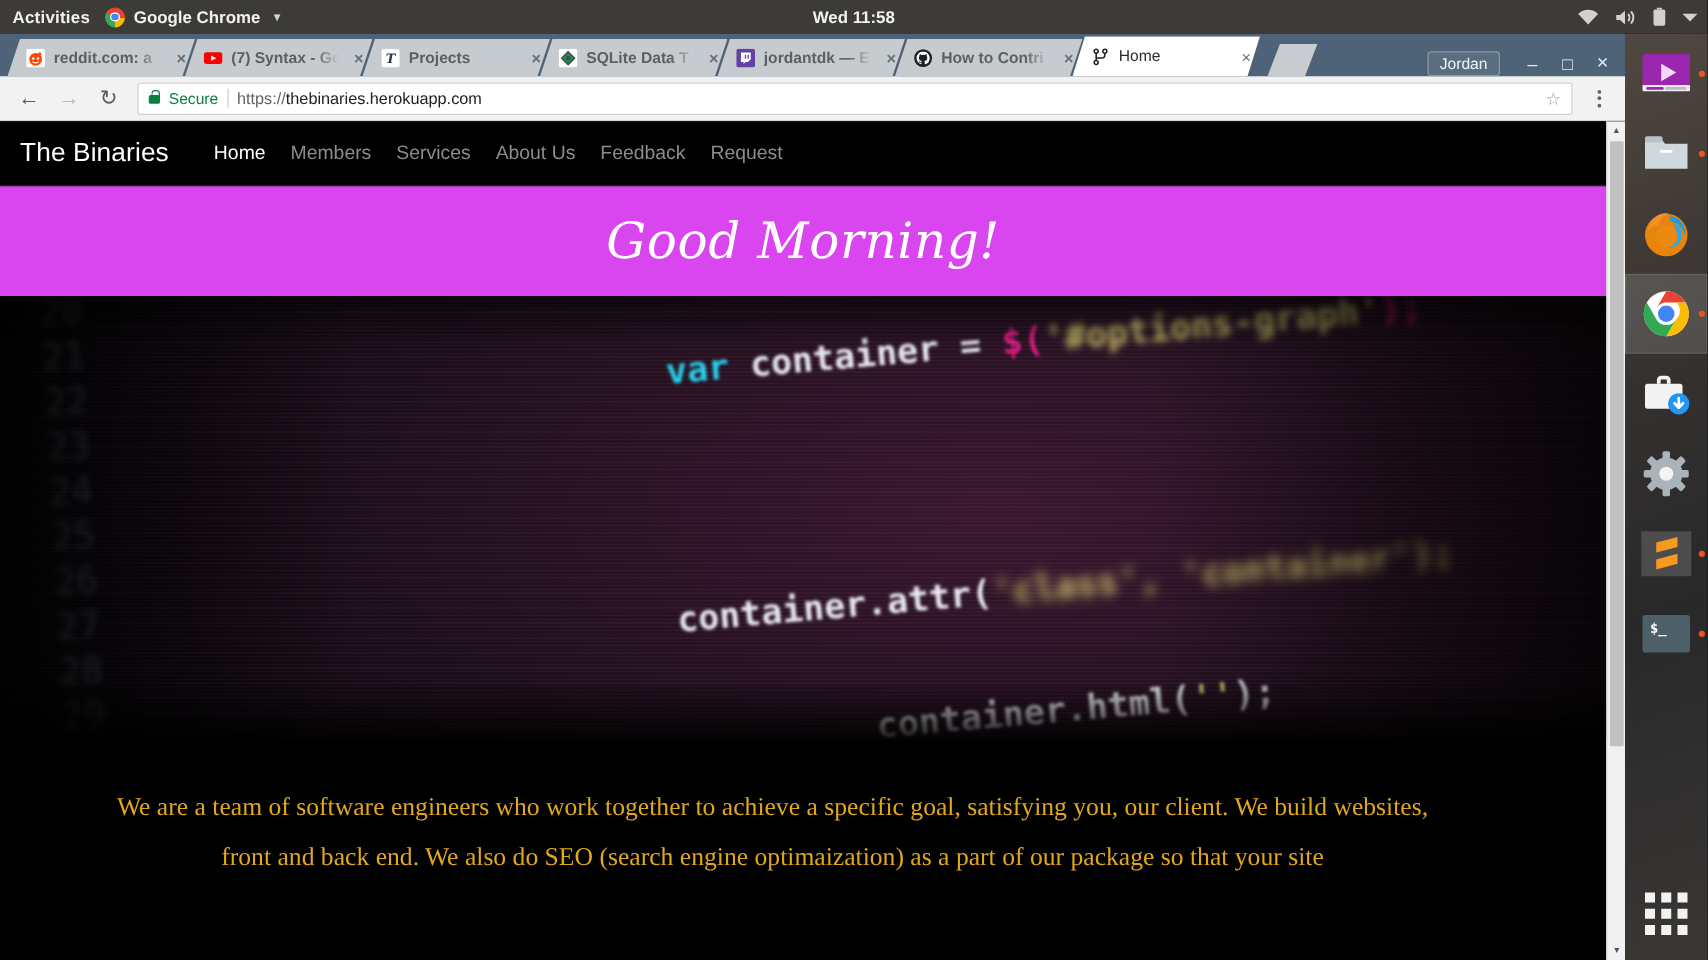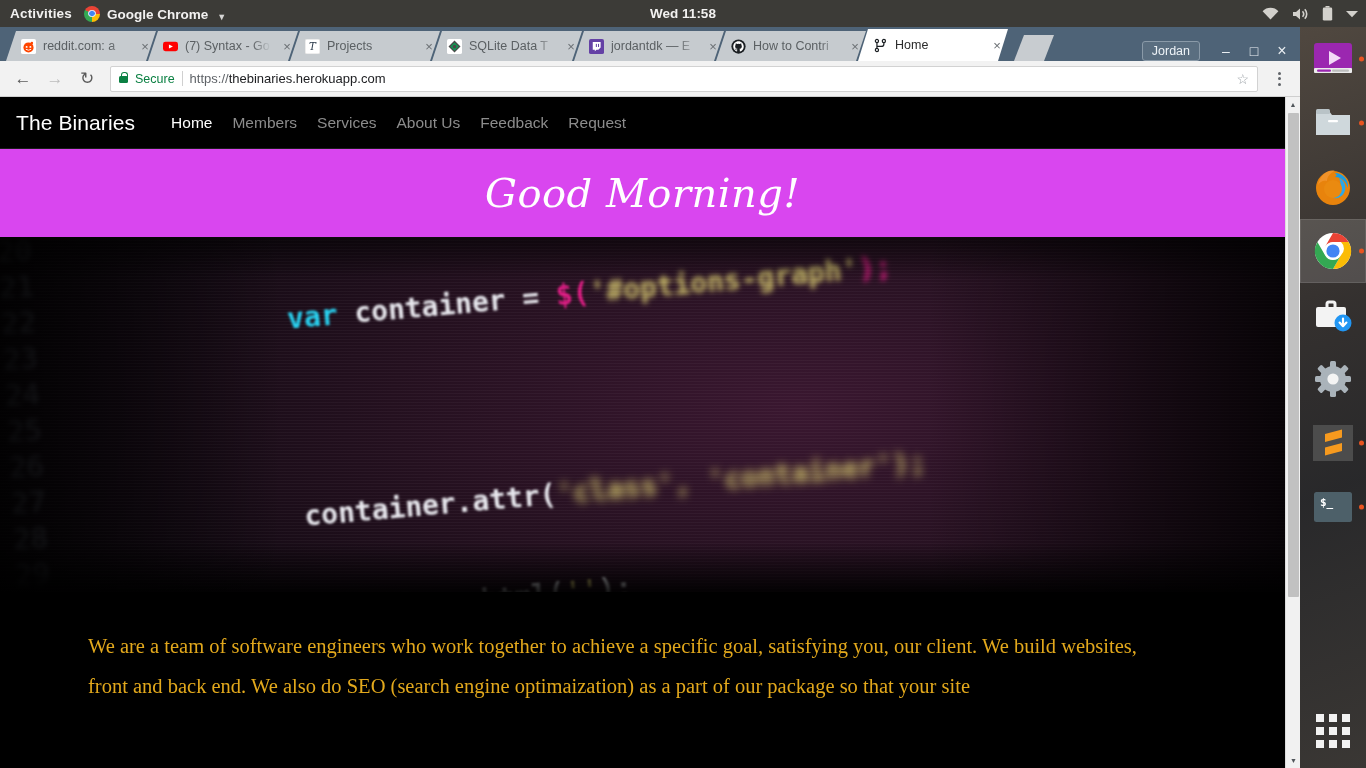--- a/index.html
+++ b/index.html
@@ -15,21 +15,21 @@
   .gnome-topbar {
     position: absolute; top: 0; left: 0;
     width: 1366px; height: 27px;
     background: #3c3b37;
     display: flex; align-items: center;
     color: #f2f1f0;
     font-size: 13.5px;
     z-index: 50;
   }
   .gnome-activities { padding: 0 12px 0 10px; font-weight: 700; letter-spacing: .2px; }
-  .gnome-app { display: flex; align-items: flex-end; gap: 7px; font-weight: 700; }
+  .gnome-app { display: flex; align-items: center; gap: 7px; font-weight: 700; }
   .chrome-mini {
     width: 16px; height: 16px; border-radius: 50%;
     background:
       conic-gradient(from -30deg, #ea4335 0 120deg, #fbbc05 0 210deg, #34a853 0 330deg, #ea4335 0);
     position: relative;
   }
   .chrome-mini::after {
     content: ""; position: absolute; inset: 4.2px;
     background: #4285f4; border-radius: 50%;
     border: 1.4px solid #fff;
@@ -66,21 +66,21 @@
     gap: 7px;
     padding: 0 6px 0 14px;
     font-size: 12.5px;
     color: #52565a;
     min-width: 0;
     background: #c8ccd0;
     margin-right: -8px;
     clip-path: polygon(10px 0, 100% 0, calc(100% - 10px) 100%, 0 100%);
     cursor: default;
   }
-  .tab.inactive { background: #c6cbcf; color: #5b6063; }
+  .tab.inactive { background: #c6cbcf; color: #5b6063; font-weight: bold; }
   .tab.active {
     background: #fff; color: #2b2b2b; z-index: 5;
     height: 32px;
   }
   .tab .favicon {
     width: 16px; height: 16px; flex: 0 0 16px;
     display: flex; align-items: center; justify-content: center;
     font-size: 11px;
   }
   .tab .tab-title {
@@ -163,21 +163,21 @@
     width: 26px; height: 30px;
     display: flex; flex-direction: column; align-items: center; justify-content: center;
     gap: 2.5px;
   }
   .kebab i { width: 3px; height: 3px; background: #5f6368; border-radius: 50%; display: block; }
 
   
   .viewport {
     position: relative;
     width: 1300px; height: 671px;
-    background: #000; overflow: hidden;
+    background: #000; overflow: hidden; text-align: center;
   }
   .page {
     position: absolute; inset: 0 15px 0 0;
     overflow: hidden;
   }
 
   .site-nav {
     height: 52px; background: #000;
     display: flex; align-items: center;
     padding-left: 16px; gap: 0;

